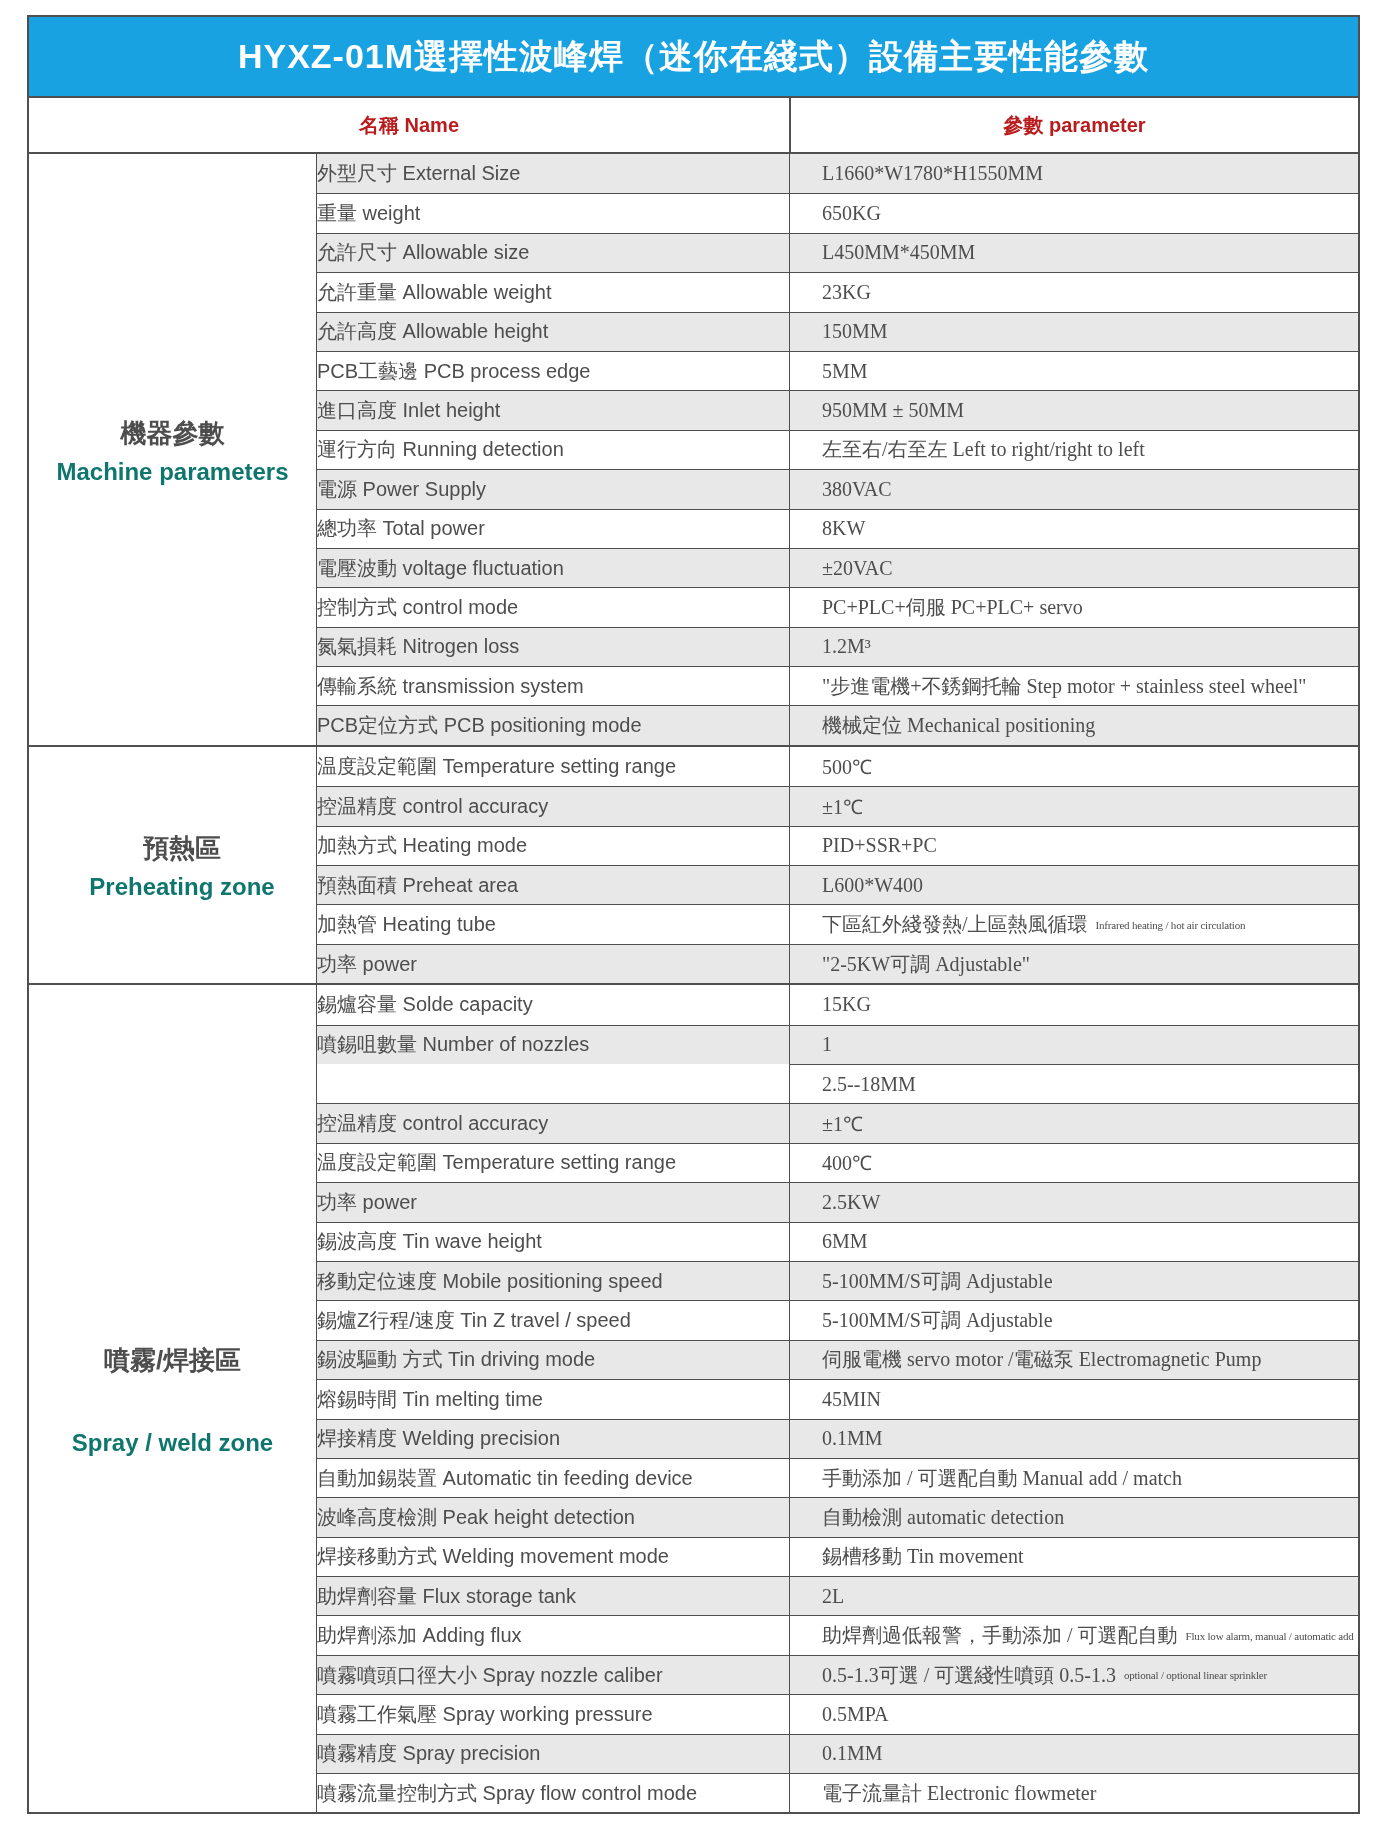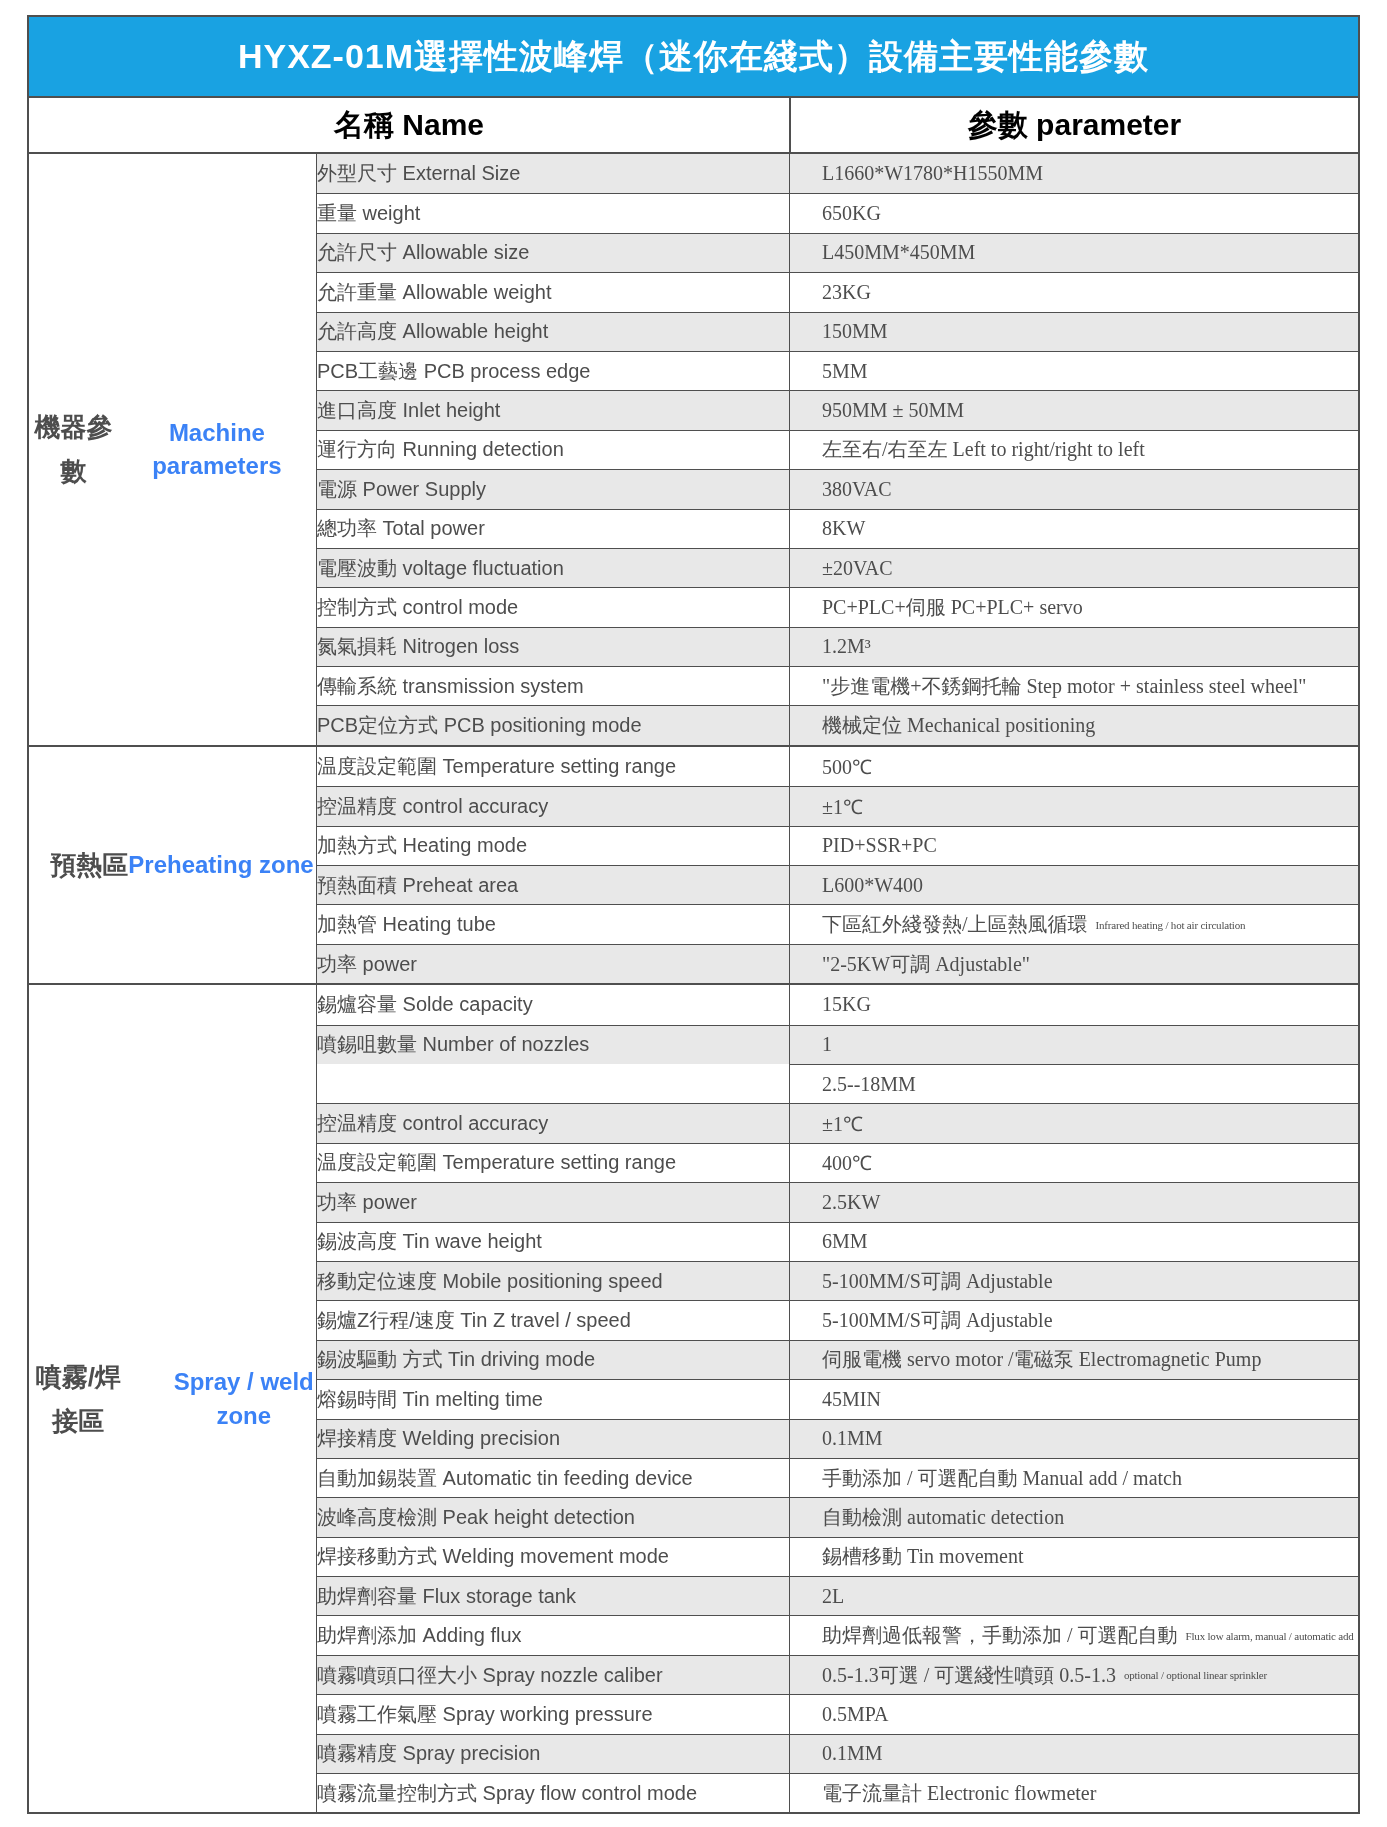--- a/index.html
+++ b/index.html
@@ -25,40 +25,40 @@
   }
   .head-row{
     display:grid;
     grid-template-columns:760px 1fr;
     height:56px;
     border-bottom:2px solid #4f4f4f;
     box-sizing:border-box;
   }
   .head-cell{
     display:flex;align-items:center;justify-content:center;
-    font-size:30px;font-weight:bold;color:#000000;
+    font-size:20px;font-weight:bold;color:#b91c1c;
   }
   .head-cell.param{border-left:2px solid #4f4f4f;}
   .section{
     display:grid;
     grid-template-columns:288px 472px 1fr;
     grid-auto-rows:39.4px;
     border-top:2px solid #4f4f4f;
   }
   .section:first-child{border-top:none;}
   .group-cell{
     grid-column:1;
     border-right:1.5px solid #4f4f4f;
-    display:flex;flex-direction:row;align-items:center;justify-content:center;
+    display:flex;flex-direction:column;align-items:center;justify-content:center;
     text-align:center;
     background:#ffffff;
     box-sizing:border-box;
   }
   .g-zh{font-size:26px;font-weight:bold;color:#4d4d4d;line-height:1.7;}
-  .g-en{font-size:24px;font-weight:bold;color:#3b82f6;line-height:1.4;}
+  .g-en{font-size:24px;font-weight:bold;color:#0f766e;line-height:1.4;}
   .cell{
     display:flex;align-items:center;
     font-size:20px;color:#4d4d4d;
     box-sizing:border-box;
     border-top:1px solid #4f4f4f;
     white-space:nowrap;
     overflow:hidden;
   }
   .cell.first{border-top:none;}
   .cell.shade{background:#e8e8e8;}

